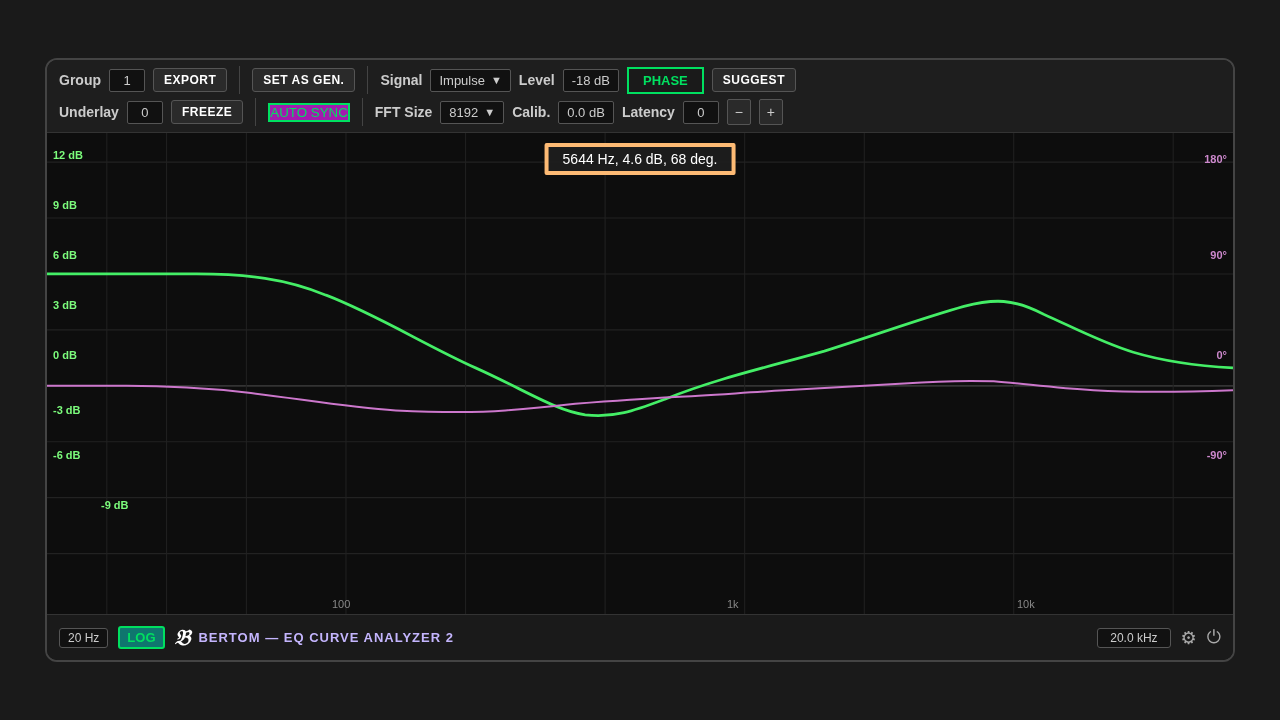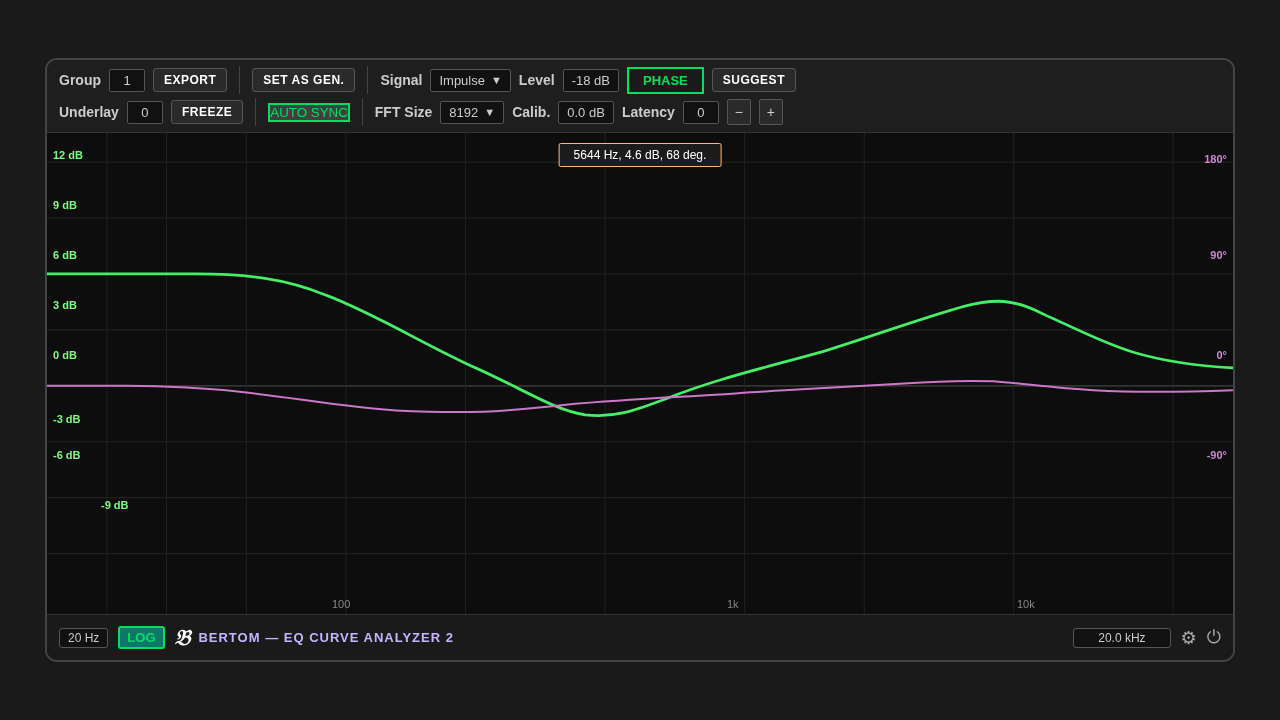--- a/index.html
+++ b/index.html
@@ -47,21 +47,21 @@
       border: 1.5px solid #555;
       color: #ffffff;
       font-size: 12px;
       font-weight: bold;
       padding: 4px 10px;
       border-radius: 3px;
       cursor: pointer;
       letter-spacing: 0.5px;
     }
     .btn-green {
-      background: #404040;
+      background: #a21caf;
       border: 2px solid #00e060;
       color: #00e060;
     }
     .btn-phase {
       background: #1a1a1a;
       border: 2px solid #00e060;
       color: #00e060;
       font-size: 13px;
       font-weight: bold;
       padding: 4px 14px;
@@ -124,24 +124,24 @@
       position: absolute;
       top: 0; left: 0;
     }
     
     .tooltip {
       position: absolute;
       top: 10px;
       left: 50%;
       transform: translateX(-50%);
       background: rgba(30,30,30,0.95);
-      border: 1px solid #fdba74;
+      border: 4px solid #fdba74;
       color: #fff;
       padding: 4px 14px;
-      font-size: 12px;
+      font-size: 14px;
       border-radius: 2px;
       white-space: nowrap;
       pointer-events: none;
     }
     
     .bottom-bar {
       background: #1a1a1a;
       border-top: 1px solid #333;
       padding: 5px 12px;
       display: flex;
@@ -199,21 +199,21 @@
       font-size: 18px;
       cursor: pointer;
       background: none;
       border: none;
     }
     .khz-badge {
       background: #111;
       border: 1.5px solid #555;
       color: #ccc;
       font-size: 12px;
-      padding: 2px 24px;
+      padding: 2px 12px;
       border-radius: 3px;
     }
     
     .y-label-left {
       position: absolute;
       left: 6px;
       color: #7cfc7c;
       font-size: 11px;
       font-weight: bold;
     }
@@ -332,21 +332,21 @@
       " fill="none" stroke="#cc77cc" stroke-width="1.8"></path>
     </svg>
 
     <div class="tooltip">5644 Hz, 4.6 dB, 68 deg.</div>
 
     <span class="y-label-left" style="top:16px;">12 dB</span>
     <span class="y-label-left" style="top:66px;">9 dB</span>
     <span class="y-label-left" style="top:116px;">6 dB</span>
     <span class="y-label-left" style="top:166px;">3 dB</span>
     <span class="y-label-left" style="top:216px;">0 dB</span>
-    <span class="y-label-left" style="top:280px;">-3 dB</span>
+    <span class="y-label-left" style="top:271px;">-3 dB</span>
     <span class="y-label-left" style="top:316px;">-6 dB</span>
     <span class="y-label-left" style="top:366px;margin-left:48px;">-9 dB</span>
 
     <span class="y-label-right" style="top:20px;">180°</span>
     <span class="y-label-right" style="top:116px;">90°</span>
     <span class="y-label-right" style="top:216px;">0°</span>
     <span class="y-label-right" style="top:316px;">-90°</span>
 
     <span class="x-label" style="left:285px;">100</span>
     <span class="x-label" style="left:680px;">1k</span>

